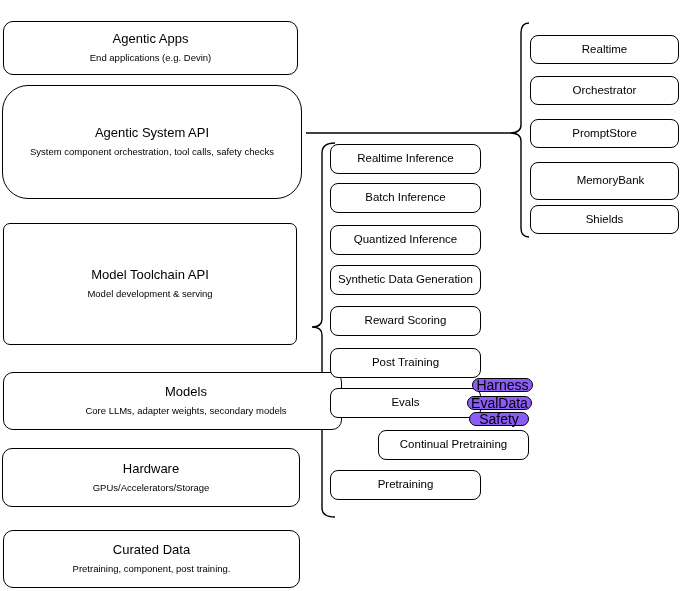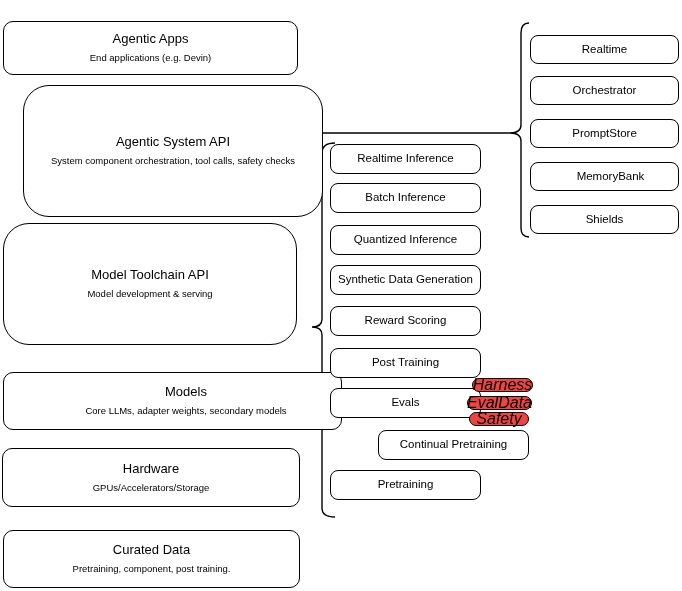--- a/index.html
+++ b/index.html
@@ -40,31 +40,30 @@
     justify-content: center;
     text-align: center;
     font-size: 11.5px;
     line-height: 1;
     white-space: nowrap;
     z-index: 2;
   }
   .pill {
     position: absolute;
     box-sizing: border-box;
-    background: #ef4444;
+    background: #8b5cf6;
     border: 1.3px solid #000000;
     border-radius: 8px;
     display: flex;
     align-items: center;
     justify-content: center;
-    font-size: 16px;
+    font-size: 14px;
     line-height: 1;
     white-space: nowrap;
     z-index: 4;
-    font-style: italic;
   }
 </style>
 </head>
 <body>
 
 <div id="canvas">
 
   <svg id="wires" viewBox="0 0 682 591" xmlns="http://www.w3.org/2000/svg">
 
     <path d="M 306 133 L 510 133" stroke="#000000" stroke-width="1.4" fill="none"></path>
@@ -72,26 +71,26 @@
     <path d="M 335 143 Q 322 143 322 153 L 322 319 Q 322 327 312 327 Q 322 327 322 335 L 322 508 Q 322 517 335 517" stroke="#000000" stroke-width="1.4" fill="none"></path>
 
     <path d="M 529 23 Q 521 23 521 33 L 521 125 Q 521 133 510 133 Q 521 133 521 141 L 521 228 Q 521 237 529 237" stroke="#000000" stroke-width="1.4" fill="none"></path>
   </svg>
 
   <div class="node r10" style="left:3px; top:5px; width:295px; height:54px;margin-top:16px;">
     <div class="node-title">Agentic Apps</div>
     <div class="node-subtitle">End applications (e.g. Devin)</div>
   </div>
 
-  <div class="node r26" style="left:2px; top:85px; width:300px; height:132px;margin-left:21px;">
+  <div class="node r26" style="left:2px; top:85px; width:300px; height:114px;">
     <div class="node-title">Agentic System API</div>
     <div class="node-subtitle">System component orchestration, tool calls, safety checks</div>
   </div>
 
-  <div class="node r26" style="left:3px; top:223px; width:294px; height:122px;">
+  <div class="node r26" style="left:3px; top:223px; width:294px; height:122px;border-radius:7px;">
     <div class="node-title">Model Toolchain API</div>
     <div class="node-subtitle">Model development &amp; serving</div>
   </div>
 
   <div class="node r10" style="left:3px; top:372px; width:339px; height:58px;padding-left:27px;">
     <div class="node-title">Models</div>
     <div class="node-subtitle">Core LLMs, adapter weights, secondary models</div>
   </div>
 
   <div class="node r10" style="left:2px; top:448px; width:298px; height:59px;">
@@ -114,16 +113,16 @@
   <div class="leaf" style="left:330px; top:430px; width:151px; height:30px;margin-left:48px;">Continual Pretraining</div>
   <div class="leaf" style="left:330px; top:470px; width:151px; height:30px;">Pretraining</div>
 
   <div class="pill" style="left:472px; top:378px; width:61px; height:14px;">Harness</div>
   <div class="pill" style="left:467px; top:396px; width:65px; height:14px;">EvalData</div>
   <div class="pill" style="left:469px; top:412px; width:60px; height:14px;">Safety</div>
 
   <div class="leaf" style="left:530px; top:35px; width:149px; height:29px;">Realtime</div>
   <div class="leaf" style="left:530px; top:76px; width:149px; height:29px;">Orchestrator</div>
   <div class="leaf" style="left:530px; top:119px; width:149px; height:29px;">PromptStore</div>
-  <div class="leaf" style="left:530px; top:162px; width:149px; height:29px;padding-left:12px;">MemoryBank</div>
+  <div class="leaf" style="left:530px; top:162px; width:149px; height:38px;padding-left:12px;">MemoryBank</div>
   <div class="leaf" style="left:530px; top:205px; width:149px; height:29px;">Shields</div>
 
 </div>
 
 </body></html>

